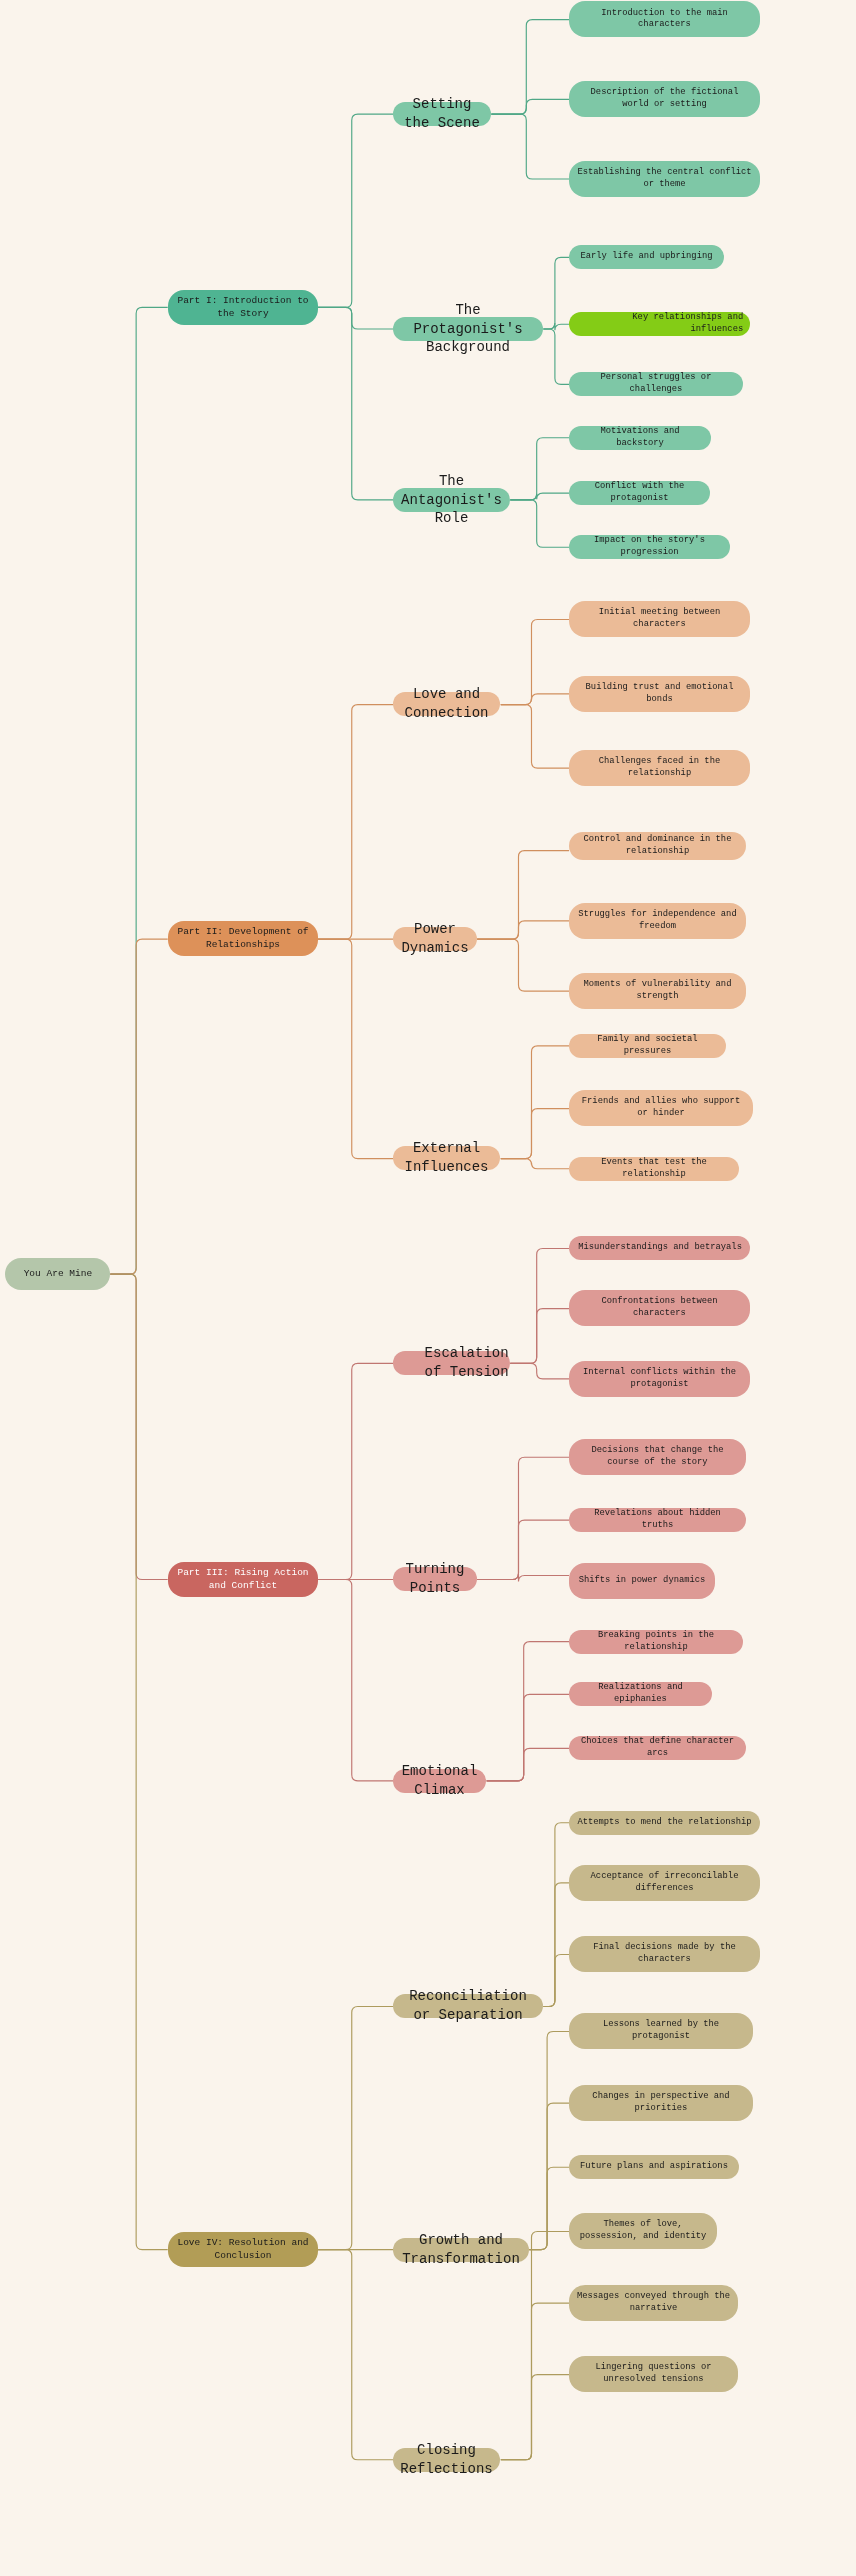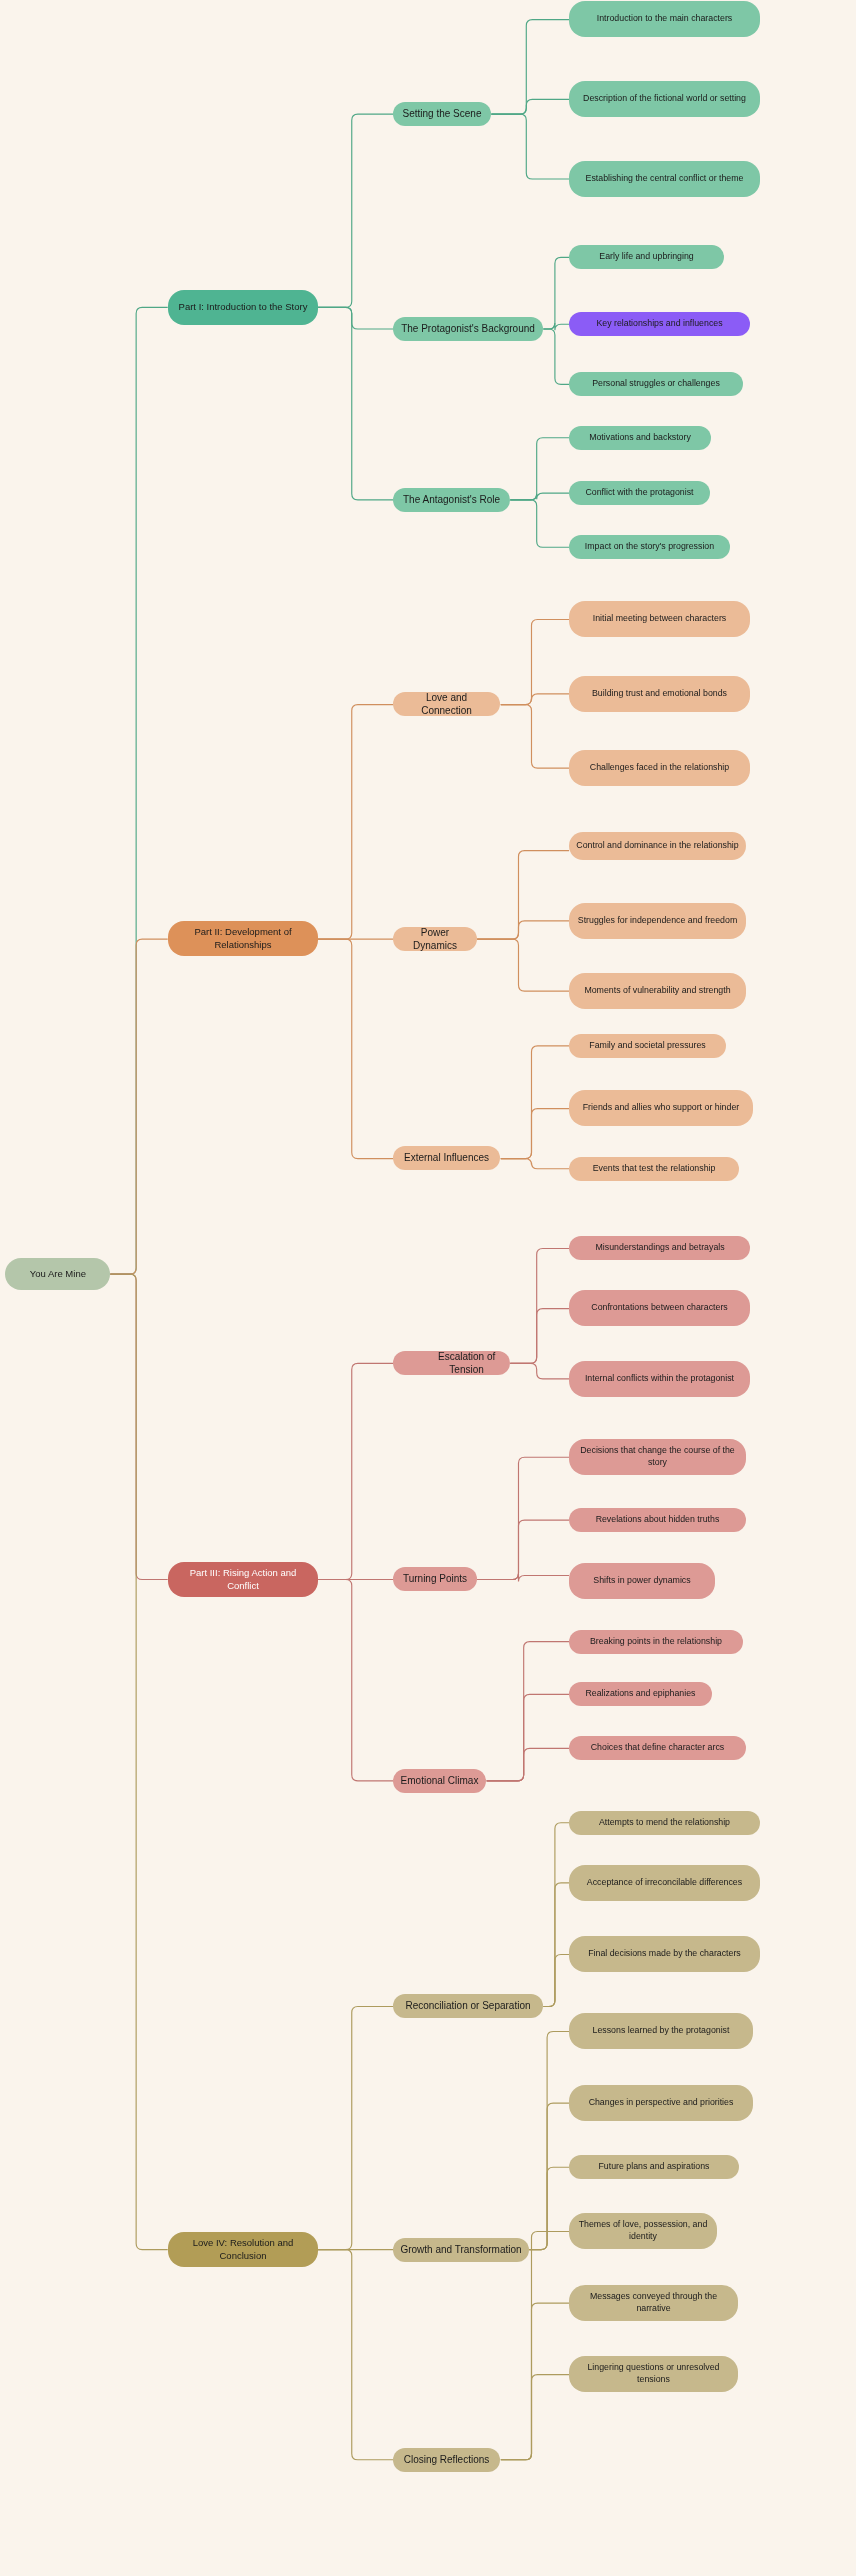--- a/index.html
+++ b/index.html
@@ -15,23 +15,24 @@
   .node{
     position:absolute;
     box-sizing:border-box;
     display:flex;align-items:center;justify-content:center;
     text-align:center;
     border-radius:16px;
     color:#1b1b1b;
     line-height:1.35;
     padding:4px 6.8px;
     font-size:9px;
+    font-family:Liberation Mono, monospace;
   }
   .node.lvl1{font-size:9.5px;}
-  .node.lvl2{font-size:10px;}
+  .node.lvl2{font-size:14px;}
   .node.leaf{font-size:8.8px;}
   .root{font-size:9.5px;}
 </style>
 </head>
 <body>
 
 <div id="canvas">
   <svg id="edges" viewBox="0 0 1268 3813" width="857" height="2576">
       <path d="M163 1886 L192.25 1886 Q201.25 1886 201.25 1877 L201.25 464 Q201.25 455 210.25 455 L248 455" fill="none" stroke="#4fa786" stroke-width="1.7"></path>
       <path d="M470 455 L511.4 455 Q520.4 455 520.4 446 L520.4 178 Q520.4 169 529.4 169 L582 169" fill="none" stroke="#4fa786" stroke-width="1.7"></path>
@@ -103,21 +104,21 @@
     </div>
     <div class="node leaf" style="left: 569px; top: 161px; width: 191px; height: 36px; background: rgb(126, 199, 166); color: rgb(27, 27, 27);">
       <span>Establishing the central conflict or theme</span>
     </div>
     <div class="node lvl2" style="left: 393px; top: 317px; width: 150px; height: 24px; background: rgb(126, 199, 166); color: rgb(27, 27, 27);">
       <span>The Protagonist's Background</span>
     </div>
     <div class="node leaf" style="left: 569px; top: 245px; width: 155px; height: 24px; background: rgb(126, 199, 166); color: rgb(27, 27, 27);">
       <span>Early life and upbringing</span>
     </div>
-    <div class="node leaf" style="left: 569px; top: 312px; width: 181px; height: 24px; background: #8b5cf6; color: rgb(27, 27, 27);">
+    <div class="node leaf" style="left: 569px; top: 312px; width: 181px; height: 24px; background: #84cc16; color: rgb(27, 27, 27); text-align: right;">
       <span>Key relationships and influences</span>
     </div>
     <div class="node leaf" style="left: 569px; top: 372px; width: 174px; height: 24px; background: rgb(126, 199, 166); color: rgb(27, 27, 27);">
       <span>Personal struggles or challenges</span>
     </div>
     <div class="node lvl2" style="left: 393px; top: 488px; width: 117px; height: 24px; background: rgb(126, 199, 166); color: rgb(27, 27, 27);">
       <span>The Antagonist's Role</span>
     </div>
     <div class="node leaf" style="left: 569px; top: 426px; width: 142px; height: 24px; background: rgb(126, 199, 166); color: rgb(27, 27, 27);">
       <span>Motivations and backstory</span>

